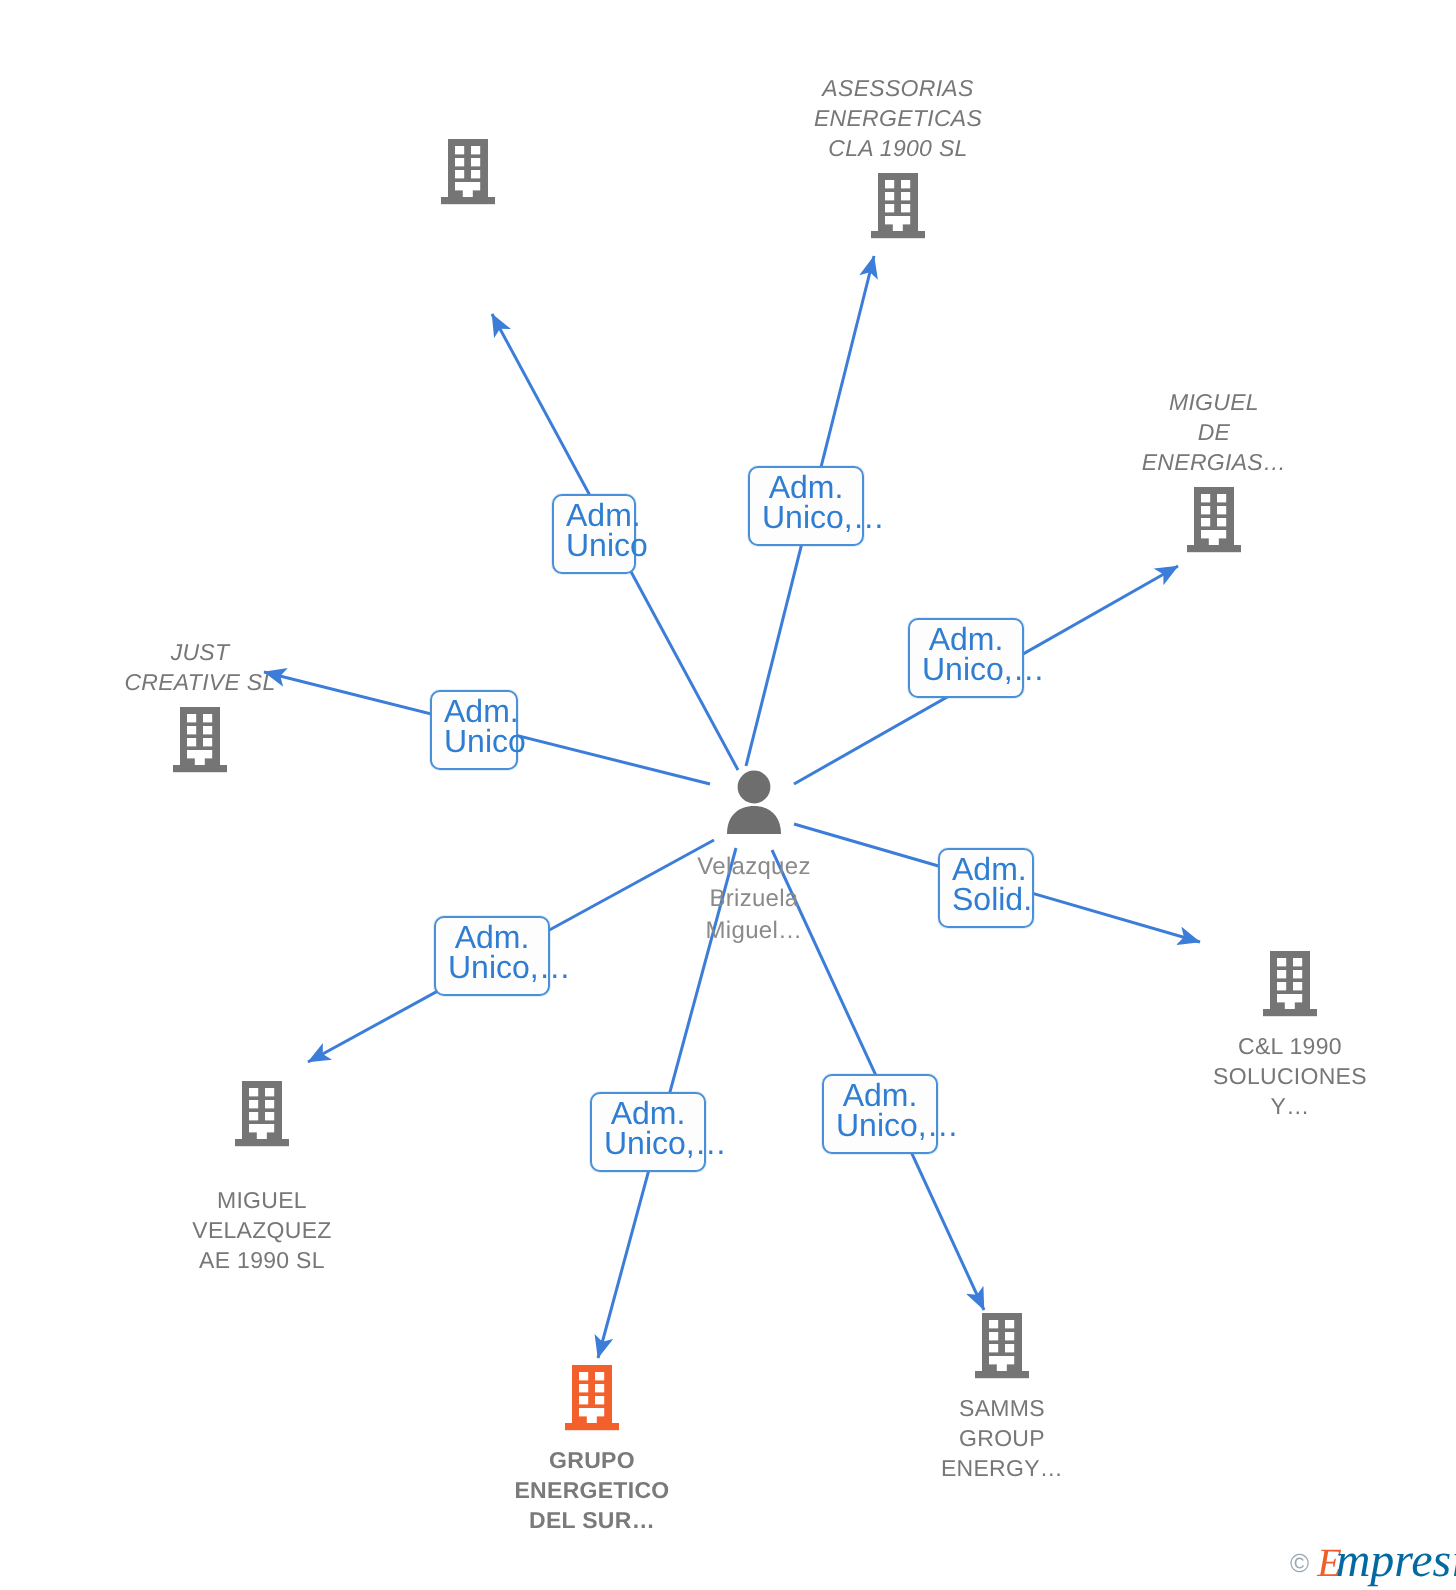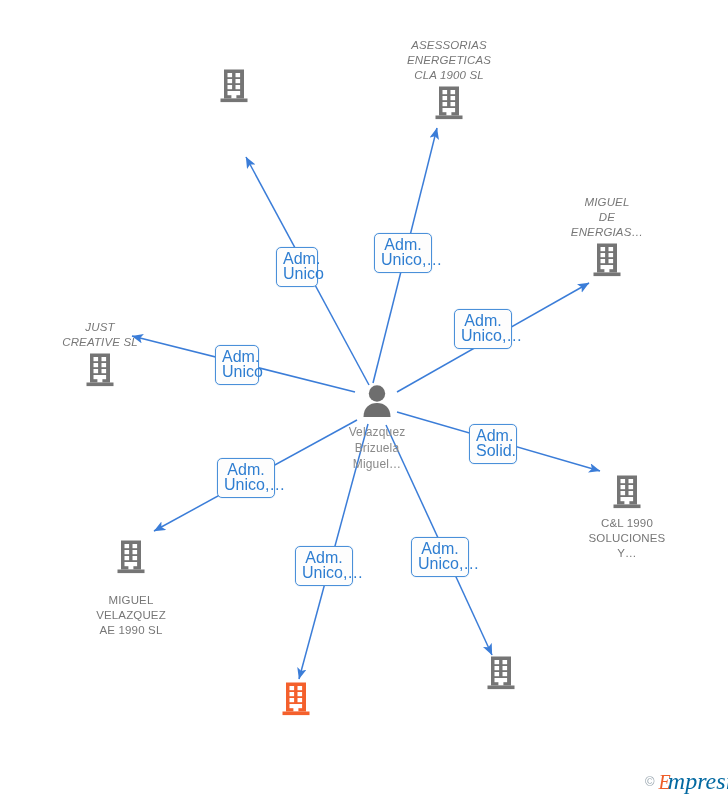--- a/index.html
+++ b/index.html
@@ -173,21 +173,21 @@
             <rect x="8.5" y="11" width="4.6" height="4.2" fill="#ffffff"></rect>
             <rect x="16.5" y="11" width="4.6" height="4.2" fill="#ffffff"></rect>
             <rect x="8.5" y="17" width="4.6" height="4.2" fill="#ffffff"></rect>
             <rect x="16.5" y="17" width="4.6" height="4.2" fill="#ffffff"></rect>
             <rect x="8.5" y="23" width="4.6" height="4.2" fill="#ffffff"></rect>
             <rect x="16.5" y="23" width="4.6" height="4.2" fill="#ffffff"></rect>
             <rect x="12.4" y="23" width="5" height="7.5" fill="#ffffff"></rect>
             <rect x="1.5" y="30.5" width="27" height="3.6" fill="#757575"></rect>
           </svg></span>
       </div>
-      <div class="node label-bottom" style="left: 627px; top: 474px; text-align: center;">
+      <div class="node label-bottom" style="left: 645px; top: 474px; text-align: center;">
         <span class="node-icon"><svg width="30" height="36" viewBox="0 0 30 36">
             <rect x="5" y="1.5" width="20" height="29" fill="#757575"></rect>
             <rect x="8.5" y="5" width="4.6" height="4.2" fill="#ffffff"></rect>
             <rect x="16.5" y="5" width="4.6" height="4.2" fill="#ffffff"></rect>
             <rect x="8.5" y="11" width="4.6" height="4.2" fill="#ffffff"></rect>
             <rect x="16.5" y="11" width="4.6" height="4.2" fill="#ffffff"></rect>
             <rect x="8.5" y="17" width="4.6" height="4.2" fill="#ffffff"></rect>
             <rect x="16.5" y="17" width="4.6" height="4.2" fill="#ffffff"></rect>
             <rect x="8.5" y="23" width="4.6" height="4.2" fill="#ffffff"></rect>
             <rect x="16.5" y="23" width="4.6" height="4.2" fill="#ffffff"></rect>
@@ -205,35 +205,41 @@
             <rect x="16.5" y="5" width="4.6" height="4.2" fill="#ffffff"></rect>
             <rect x="8.5" y="11" width="4.6" height="4.2" fill="#ffffff"></rect>
             <rect x="16.5" y="11" width="4.6" height="4.2" fill="#ffffff"></rect>
             <rect x="8.5" y="17" width="4.6" height="4.2" fill="#ffffff"></rect>
             <rect x="16.5" y="17" width="4.6" height="4.2" fill="#ffffff"></rect>
             <rect x="8.5" y="23" width="4.6" height="4.2" fill="#ffffff"></rect>
             <rect x="16.5" y="23" width="4.6" height="4.2" fill="#ffffff"></rect>
             <rect x="12.4" y="23" width="5" height="7.5" fill="#ffffff"></rect>
             <rect x="1.5" y="30.5" width="27" height="3.6" fill="#757575"></rect>
           </svg></span>
+        <span class="node-label">SAMMS
+GROUP
+ENERGY…</span>
       </div>
       <div class="node label-bottom highlight" style="left: 296px; top: 681px;">
         <span class="node-icon"><svg width="30" height="36" viewBox="0 0 30 36">
             <rect x="5" y="1.5" width="20" height="29" fill="#f4602c"></rect>
             <rect x="8.5" y="5" width="4.6" height="4.2" fill="#ffffff"></rect>
             <rect x="16.5" y="5" width="4.6" height="4.2" fill="#ffffff"></rect>
             <rect x="8.5" y="11" width="4.6" height="4.2" fill="#ffffff"></rect>
             <rect x="16.5" y="11" width="4.6" height="4.2" fill="#ffffff"></rect>
             <rect x="8.5" y="17" width="4.6" height="4.2" fill="#ffffff"></rect>
             <rect x="16.5" y="17" width="4.6" height="4.2" fill="#ffffff"></rect>
             <rect x="8.5" y="23" width="4.6" height="4.2" fill="#ffffff"></rect>
             <rect x="16.5" y="23" width="4.6" height="4.2" fill="#ffffff"></rect>
             <rect x="12.4" y="23" width="5" height="7.5" fill="#ffffff"></rect>
             <rect x="1.5" y="30.5" width="27" height="3.6" fill="#f4602c"></rect>
           </svg></span>
+        <span class="node-label">GRUPO
+ENERGETICO
+DEL SUR…</span>
       </div>
       <div class="node label-bottom" style="left: 131px; top: 539px; gap: 12px;">
         <span class="node-icon"><svg width="30" height="36" viewBox="0 0 30 36">
             <rect x="5" y="1.5" width="20" height="29" fill="#757575"></rect>
             <rect x="8.5" y="5" width="4.6" height="4.2" fill="#ffffff"></rect>
             <rect x="16.5" y="5" width="4.6" height="4.2" fill="#ffffff"></rect>
             <rect x="8.5" y="11" width="4.6" height="4.2" fill="#ffffff"></rect>
             <rect x="16.5" y="11" width="4.6" height="4.2" fill="#ffffff"></rect>
             <rect x="8.5" y="17" width="4.6" height="4.2" fill="#ffffff"></rect>
             <rect x="16.5" y="17" width="4.6" height="4.2" fill="#ffffff"></rect>

